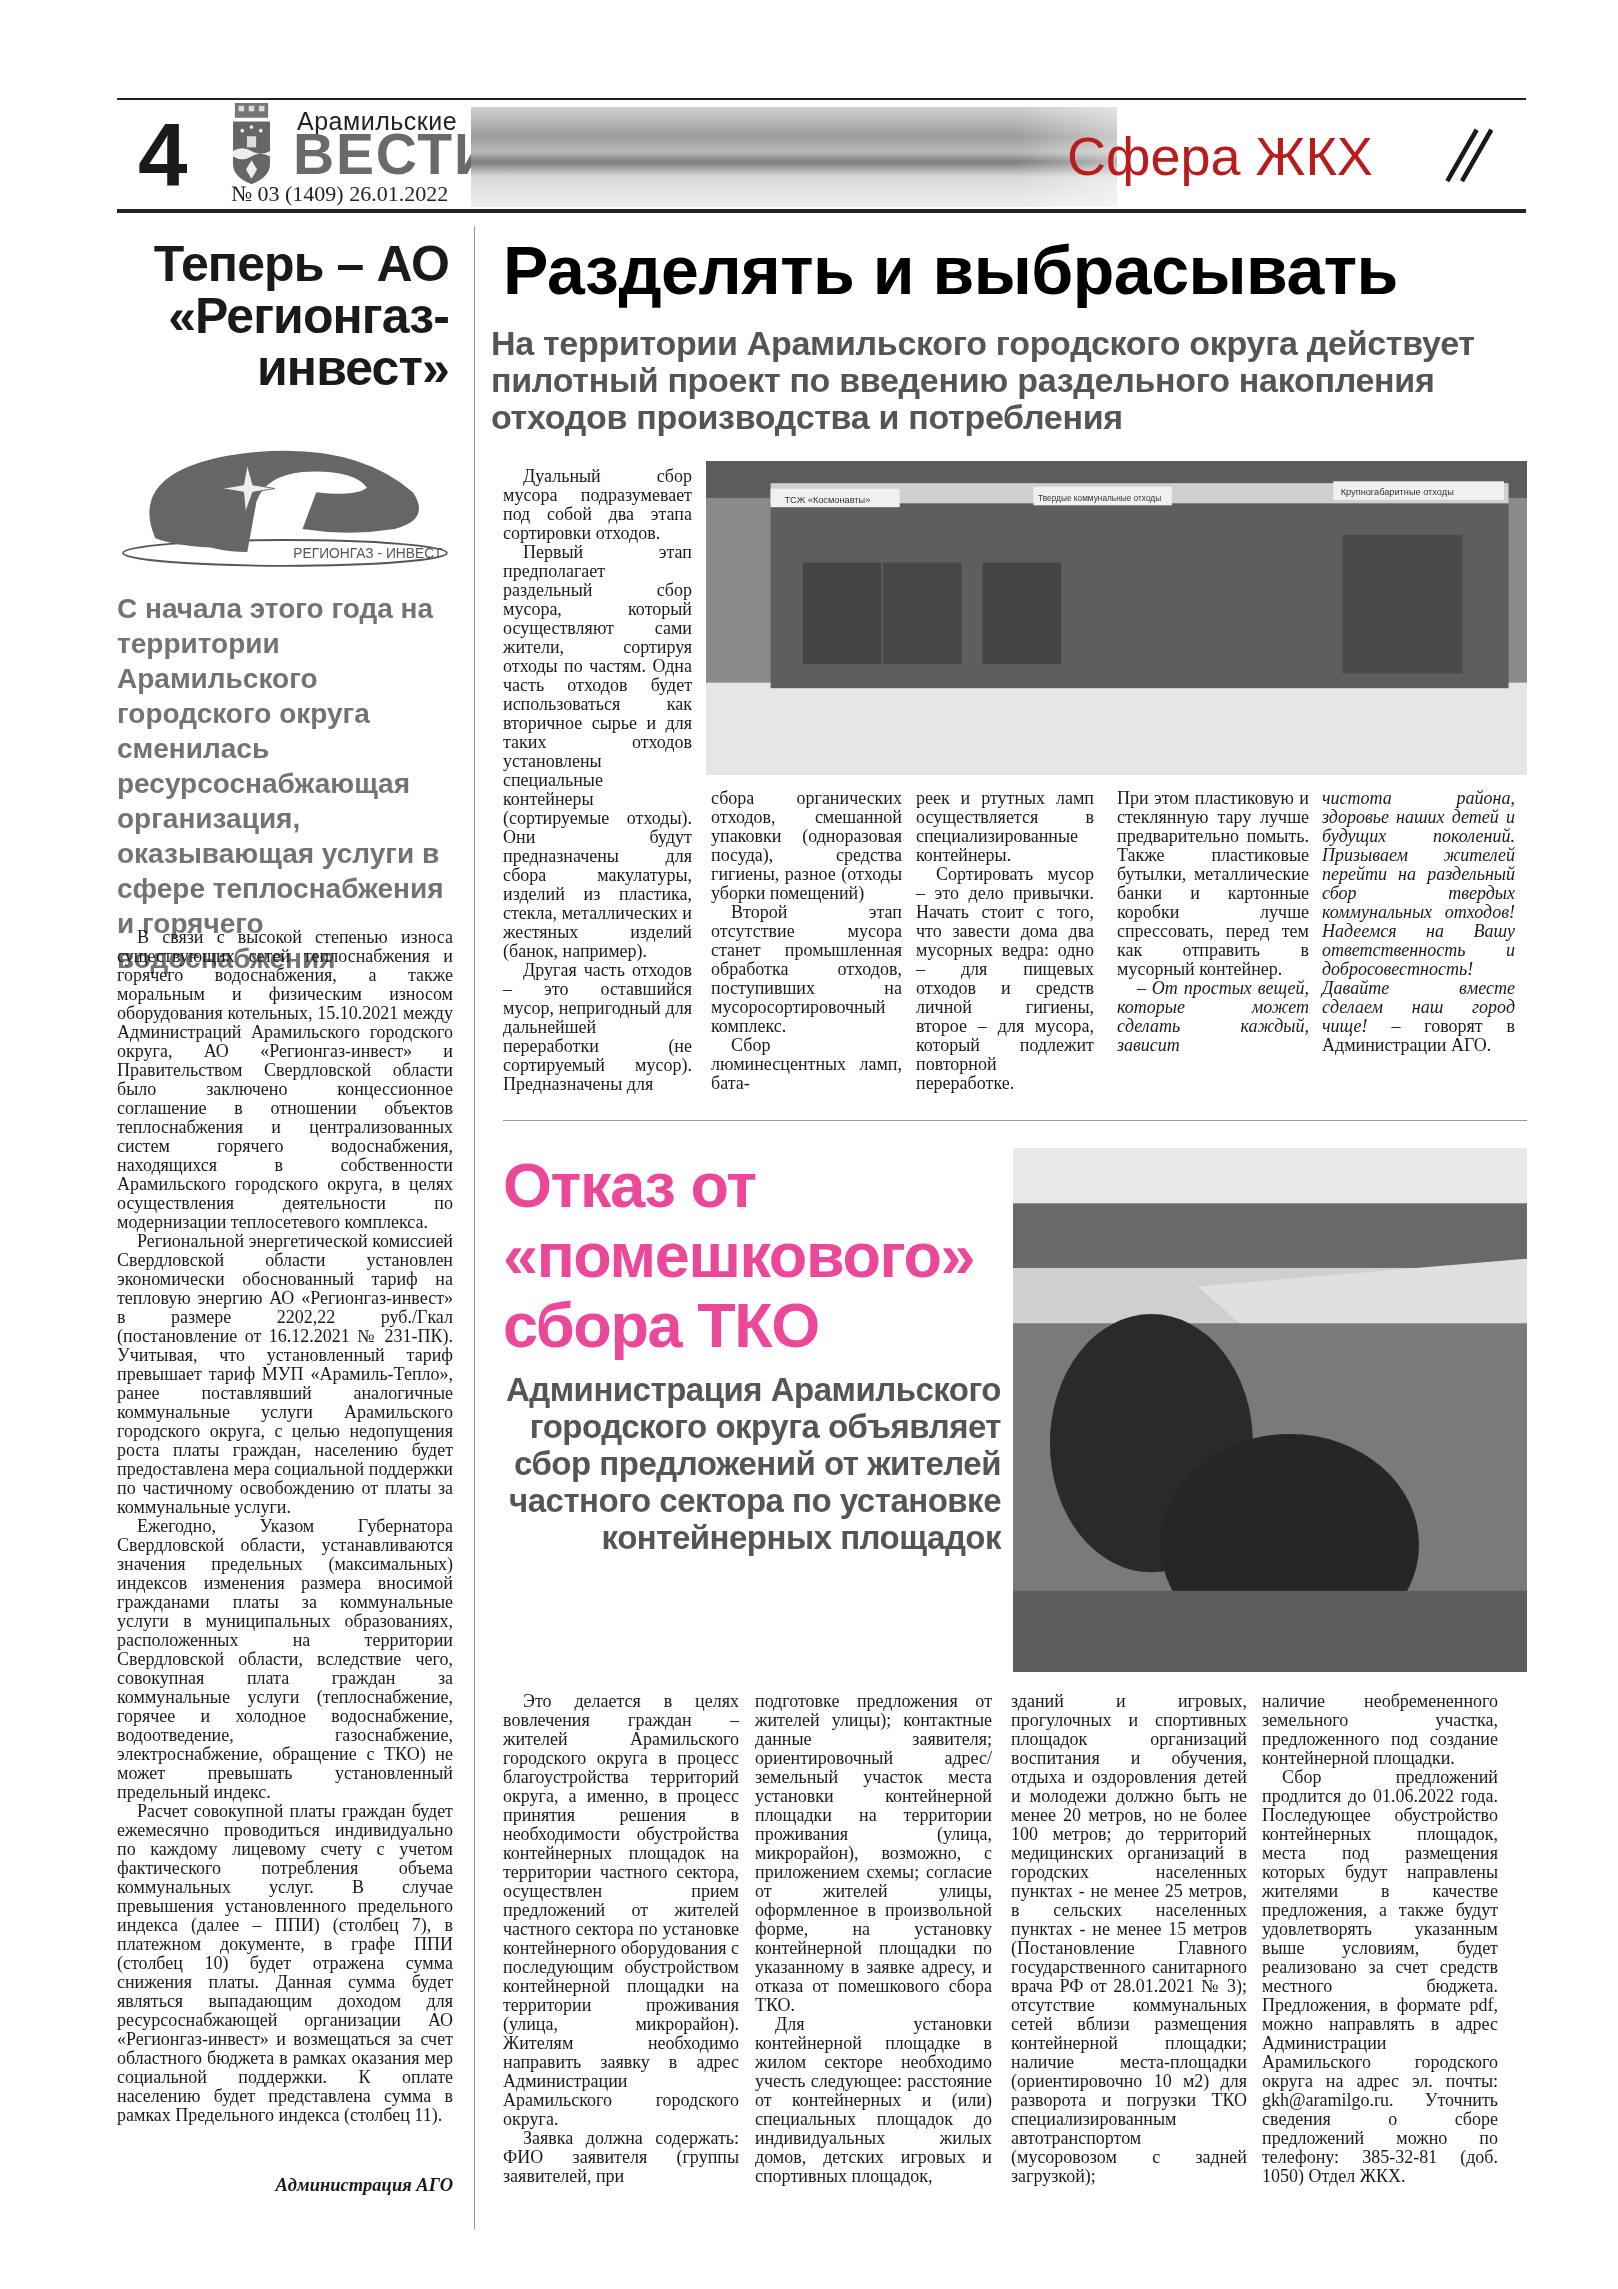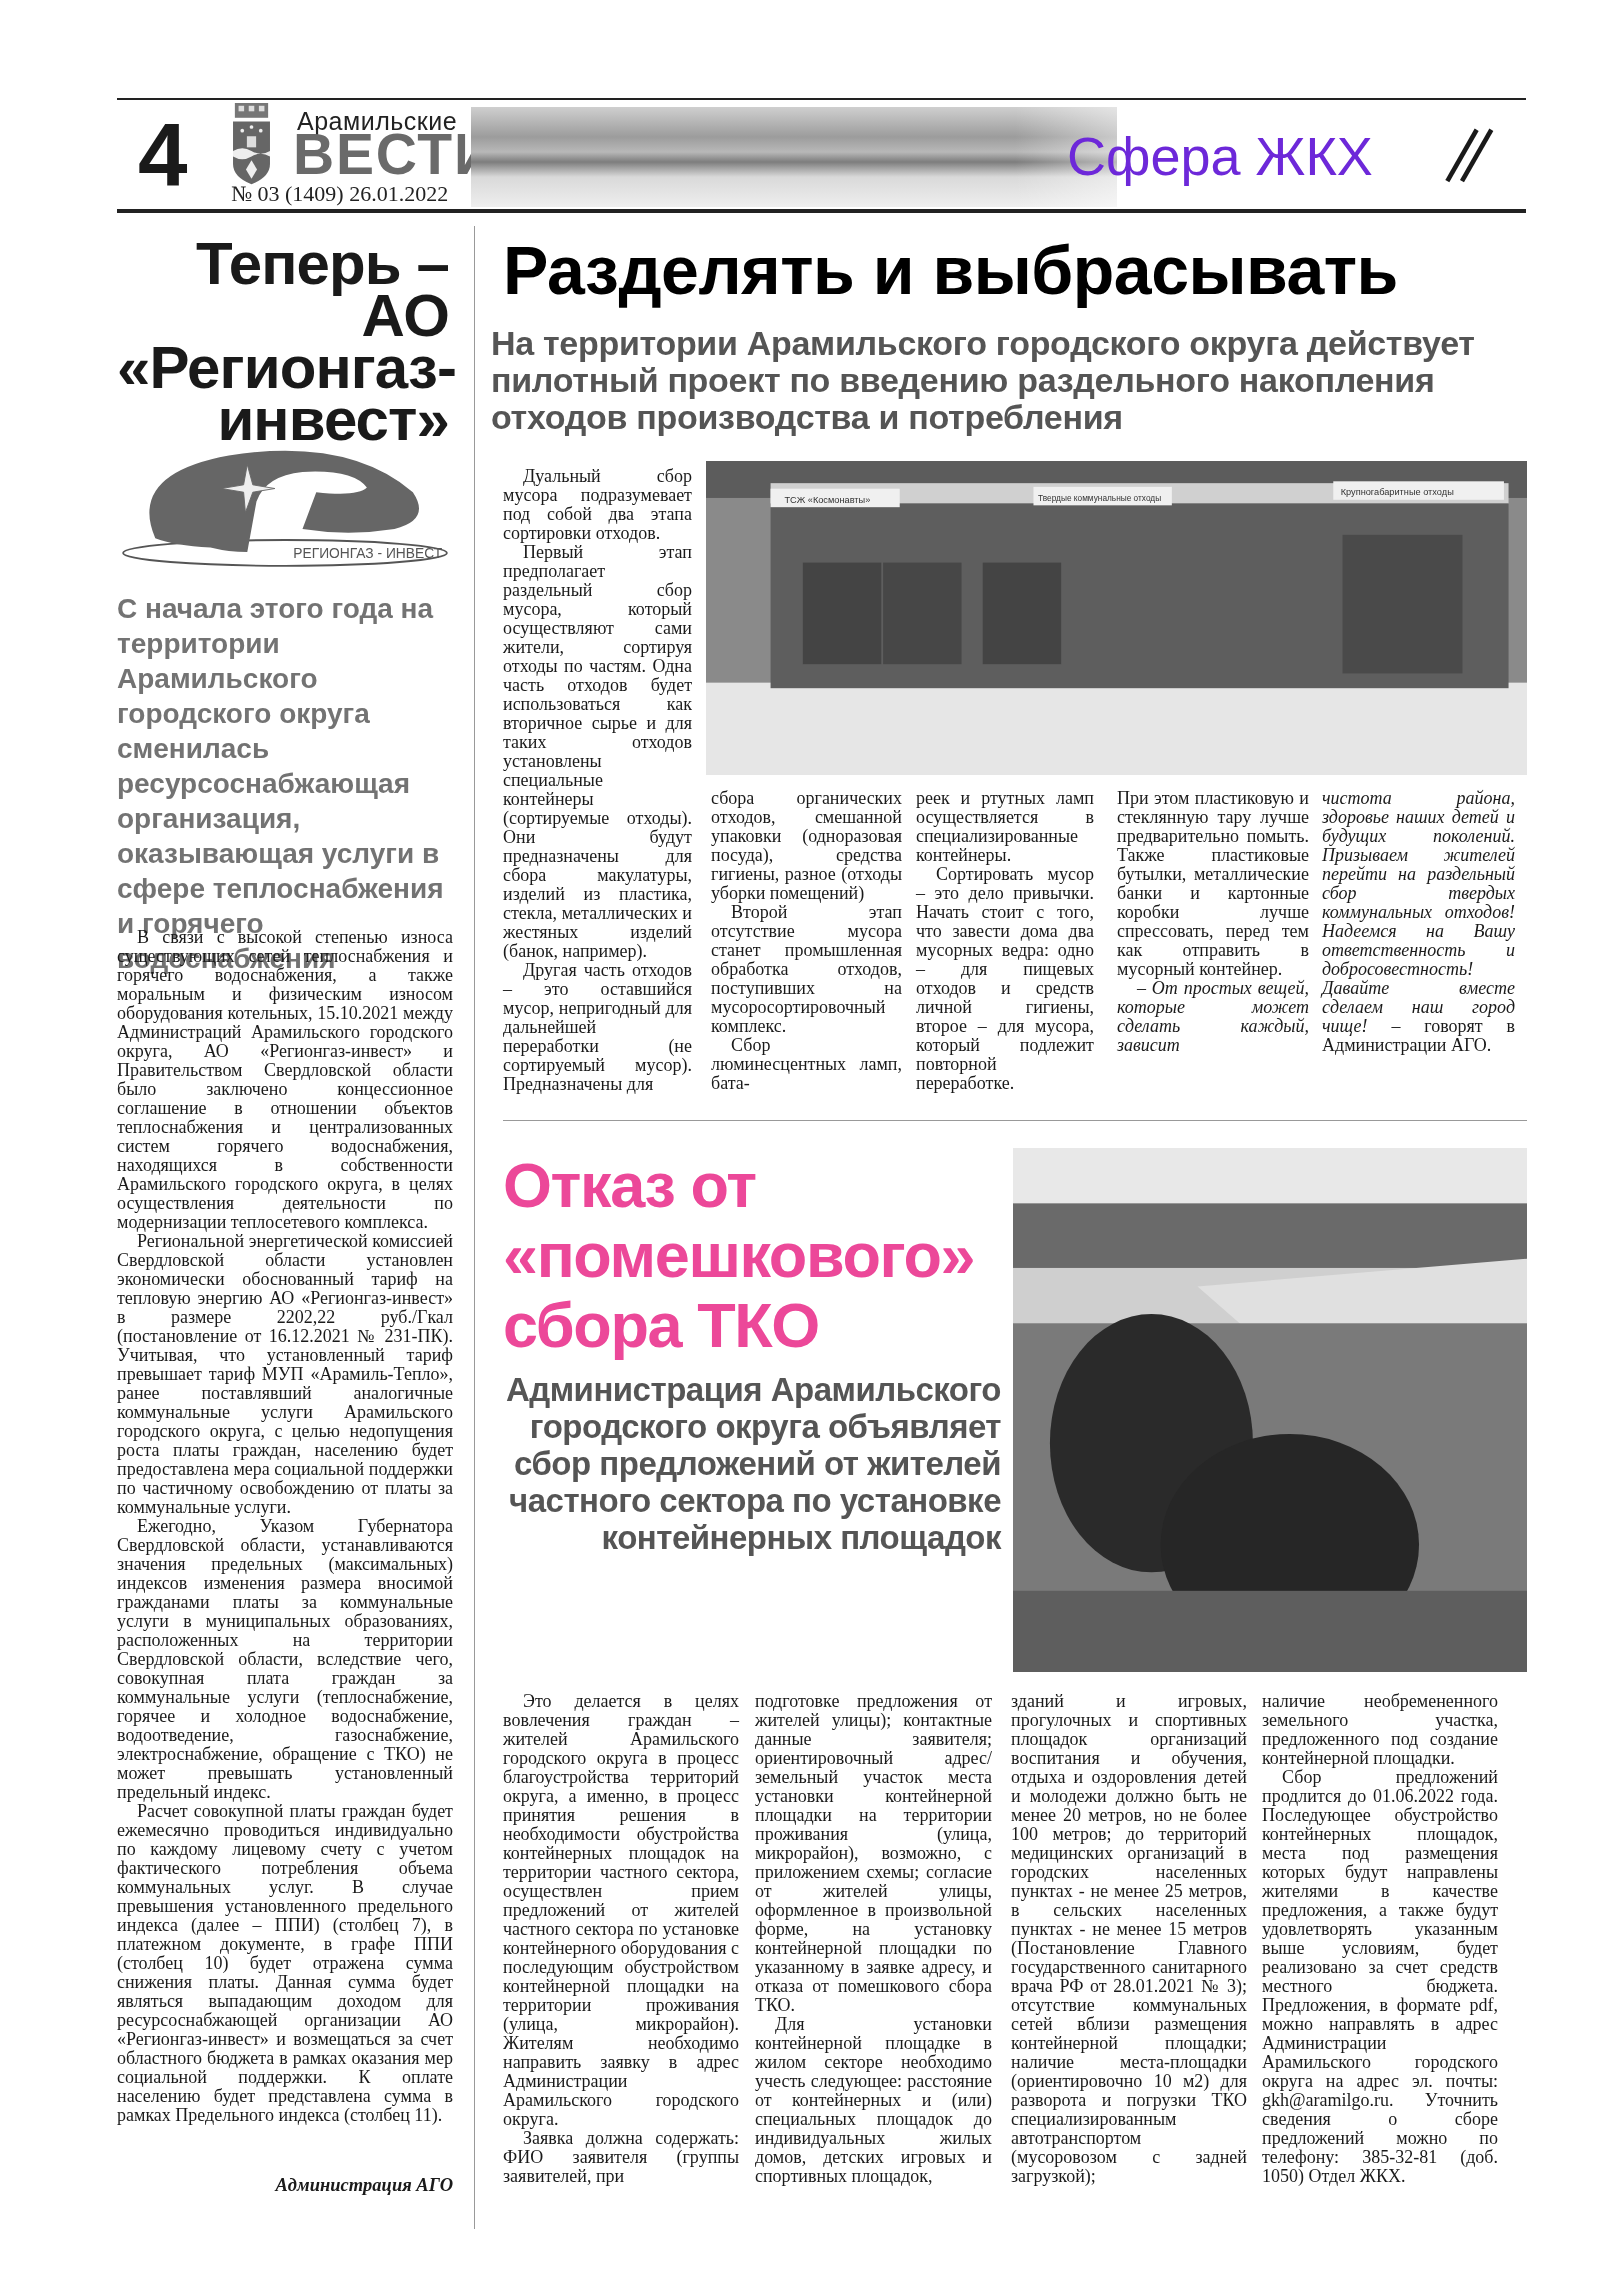--- a/index.html
+++ b/index.html
@@ -12,25 +12,25 @@
   .rule-top { left: 117px; top: 98px; width: 1409px; height: 1.8px; background: #222; }
   .rule-bot { left: 117px; top: 209px; width: 1409px; height: 3.7px; background: #222; }
   .page-num { left: 138px; top: 109px; font-family: "Liberation Sans", sans-serif; font-weight: bold; font-size: 89px; line-height: 92px; color: #1a1a1a; }
   .crest { left: 231px; top: 103px; width: 41px; height: 85px; }
   .paper-name-top { left: 297px; top: 107px; font-family: "Liberation Sans", sans-serif; font-size: 25px; color: #222; letter-spacing: 0.5px; }
   .paper-name-main { left: 293px; top: 124px; font-family: "Liberation Sans", sans-serif; font-weight: bold; font-size: 57px; line-height: 61px; color: #6a6a6a; letter-spacing: 1.8px; }
   .issue { left: 231px; top: 181px; font-family: "Liberation Serif", serif; font-size: 22px; color: #222; }
   .header-photo { left: 471px; top: 107px; width: 646px; height: 100px;
     background: linear-gradient(180deg,#cfcfcf 0%,#9c9c9c 30%,#b8b8b8 45%,#7d7d7d 55%,#d9d9d9 70%,#eeeeee 100%); }
   .header-photo-fade { left: 1015px; top: 107px; width: 222px; height: 100px; background: linear-gradient(90deg, rgba(255,255,255,0) 0%, #ffffff 100%); }
-  .section-title { left: 1067px; top: 124px; font-family: "Liberation Sans", sans-serif; font-size: 54px; line-height: 65px; color: #6d28d9; }
+  .section-title { left: 1067px; top: 124px; font-family: "Liberation Sans", sans-serif; font-size: 54px; line-height: 65px; color: #b91c1c; }
   .slashes { left: 1440px; top: 126px; width: 55px; height: 57px; }
 
   
-  .left-title { left: 117px; top: 238px; width: 332px; font-family: "Liberation Sans", sans-serif; font-weight: bold; font-size: 60px; line-height: 52px; color: #1a1a1a; letter-spacing: -0.9px; text-align: right; }
+  .left-title { left: 117px; top: 238px; width: 332px; font-family: "Liberation Sans", sans-serif; font-weight: bold; font-size: 50px; line-height: 52px; color: #1a1a1a; letter-spacing: -0.9px; text-align: right; }
   .logo { left: 118px; top: 437px; width: 334px; height: 138px; }
   .left-lead { left: 117px; top: 591px; width: 341px; font-family: "Liberation Sans", sans-serif; font-weight: bold; font-size: 28px; line-height: 35px; color: #737373; }
   .left-body { left: 117px; top: 928px; width: 336px; font-size: 18px; line-height: 19px; text-align: justify; hyphens: manual; }
   .left-body p { text-indent: 20px; }
   .left-sign { left: 117px; top: 2175px; width: 336px; text-align: right; font-weight: bold; font-style: italic; font-size: 18.5px; }
   .vdiv { left: 474px; top: 226px; width: 0.9px; height: 2003px; background: #999; }
 
   
   .a1-title { left: 503px; top: 231px; width: 1024px; font-family: "Liberation Sans", sans-serif; font-weight: bold; font-size: 68px; line-height: 78px; color: #000000; letter-spacing: -0.5px; }
   .a1-lead { left: 485px; top: 325px; width: 1024px; font-family: "Liberation Sans", sans-serif; font-weight: bold; font-size: 34px; line-height: 37px; color: #555; letter-spacing: -0.3px; margin-left: 6px; }

